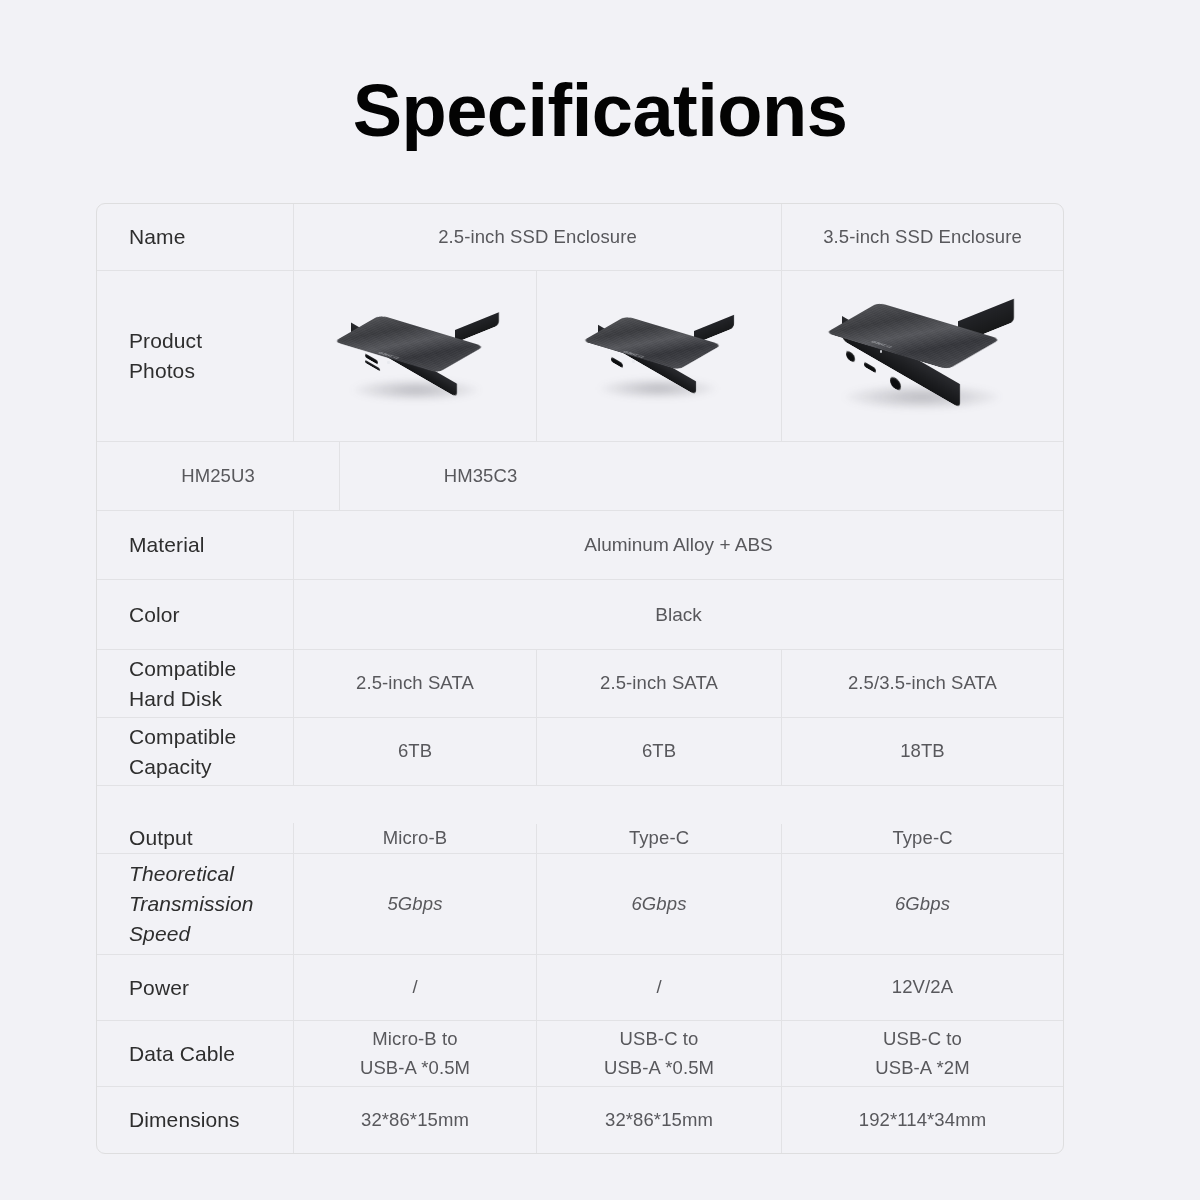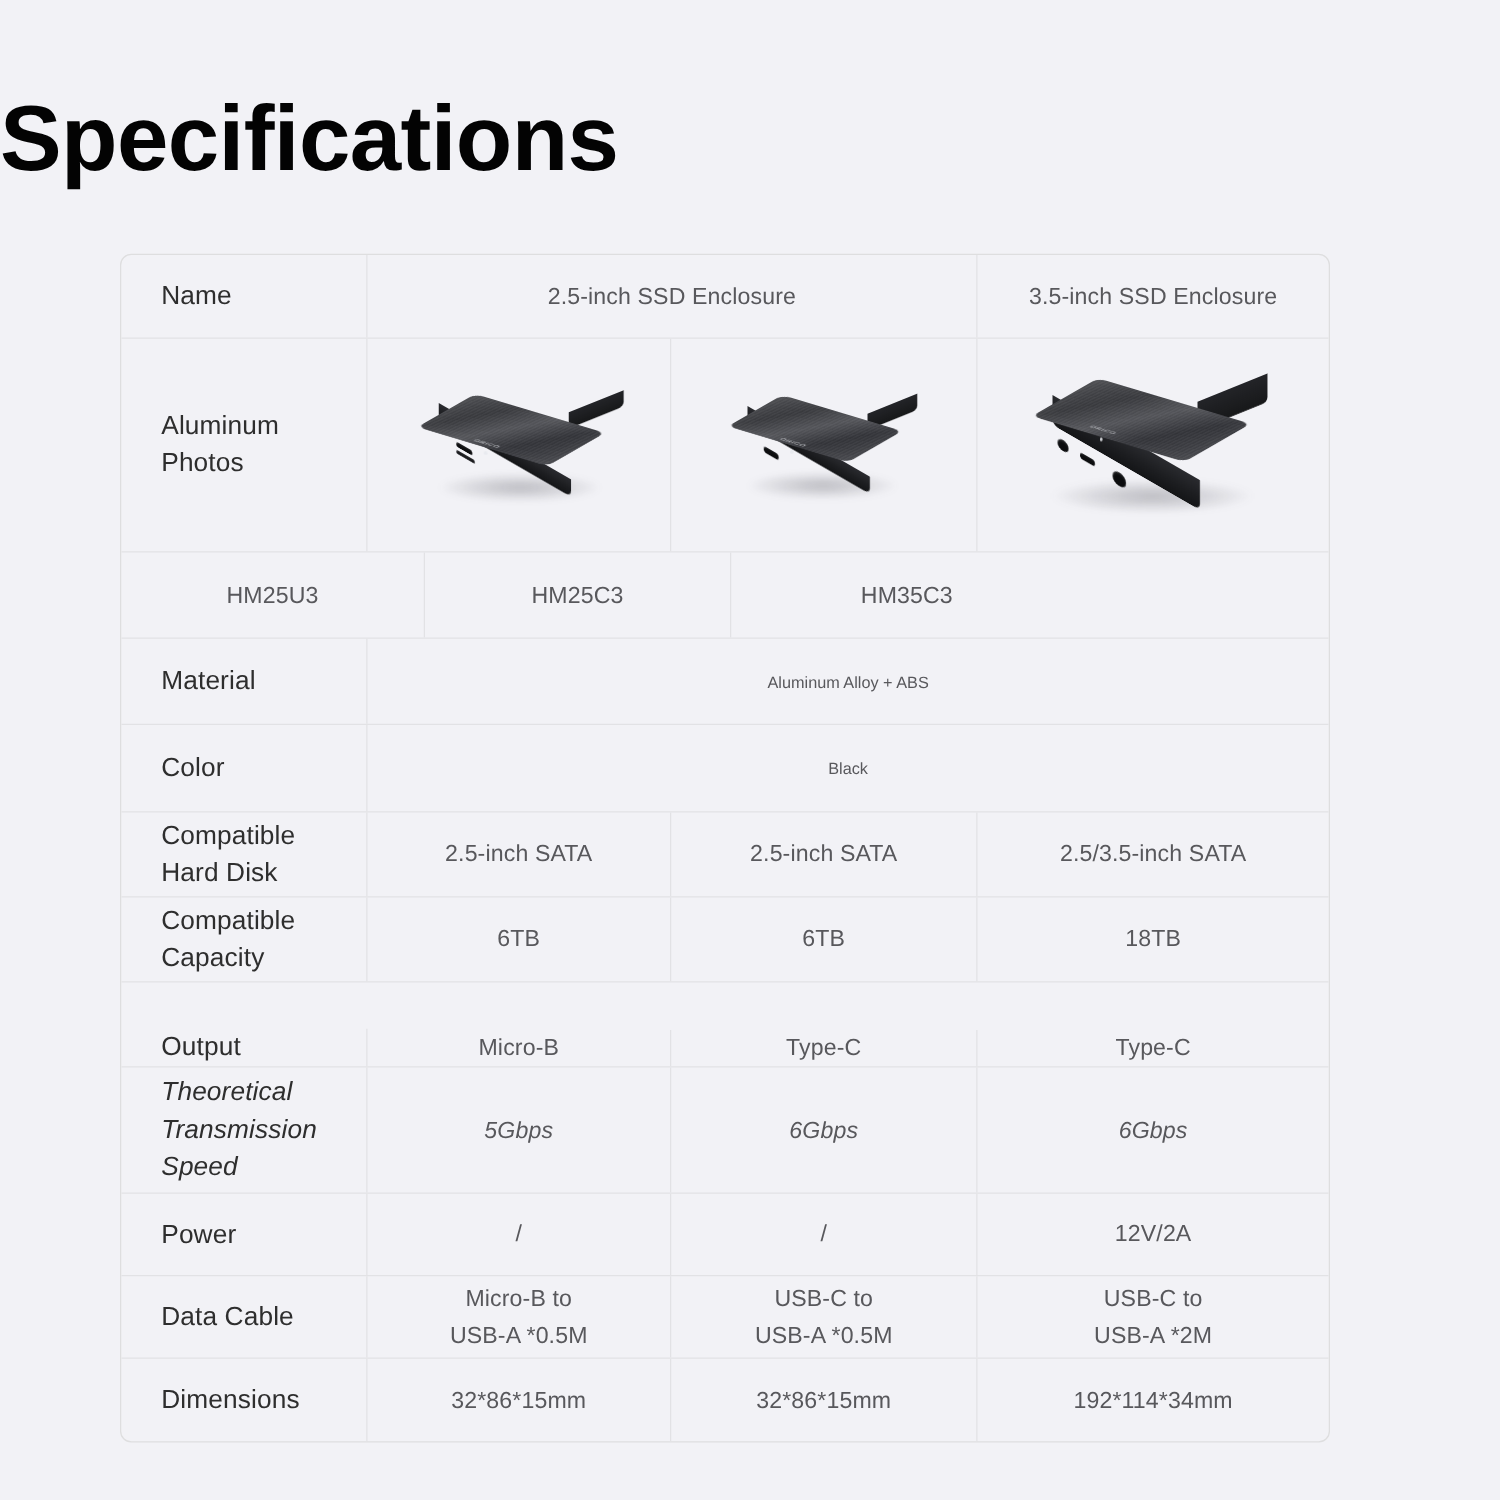--- a/index.html
+++ b/index.html
@@ -19,20 +19,21 @@
     background: #f2f2f6;
     overflow: hidden;
   }
 
   
   .page-title {
     position: absolute;
     top: 74px;
     left: 0;
     width: 1200px;
+    text-align: center;
     font-size: 74px;
     font-weight: 700;
     letter-spacing: -0.5px;
     color: #030303;
     line-height: 1;
   }
 
   
   .spec-table {
     position: absolute;
@@ -88,21 +89,21 @@
   .cell-mid  { flex: 0 0 245px; }
   .cell-first{ flex: 0 0 243px; }
 
   
   .cell-span3 {
     flex: 1 1 0;
     border-right: none;
     display: flex;
     justify-content: center;
     align-items: center;
-    font-size: 13px;
+    font-size: 19px;
     color: #58585c;
   }
 
   
   .r-name   { height: 67px; }
   .r-photos { height: 171px; }
   .r-model  { height: 69px; }
   .r-mat    { height: 69px; }
   .r-color  { height: 70px; }
   .r-chd    { height: 68px; }
@@ -223,21 +224,21 @@
       <div class="cell-val" style="flex:0 0 488px;">
         <span class="val-line">2.5-inch SSD Enclosure</span>
       </div>
       <div class="cell-val cell-wide">
         <span class="val-line">3.5-inch SSD Enclosure</span>
       </div>
     </div>
 
     <div class="spec-row r-photos">
       <div class="cell-label">
-        <span class="label-line">Aluminum</span>
+        <span class="label-line">Product</span>
         <span class="label-line">Photos</span>
       </div>
 
       <div class="cell-val cell-first">
         <div class="photo-wrap">
           <div class="enclosure" style="width:160px;height:110px;">
             <div class="enc-shadow" style="left:16px; top:78px; width:130px; height:22px;"></div>
 
             <div class="enc-front" style="left:16px; top:52px; width:106px; height:14px; transform:skewY(30deg);"></div>
 
@@ -286,23 +287,20 @@
             <div class="port-round" style="left:62px; top:86px; width:11px; height:11px; transform:skewY(30deg);"></div>
           </div>
         </div>
       </div>
     </div>
 
     <div class="spec-row r-model">
       <div class="cell-val cell-first">
         <span class="val-line">HM25U3</span>
       </div>
-      <div class="cell-val cell-mid">
-        <span class="val-line">HM25C3</span>
-      </div>
       <div class="cell-val cell-wide">
         <span class="val-line">HM35C3</span>
       </div>
     </div>
 
     <div class="spec-row r-mat">
       <div class="cell-label">
         <span class="label-line">Material</span>
       </div>
       <div class="cell-span3">

